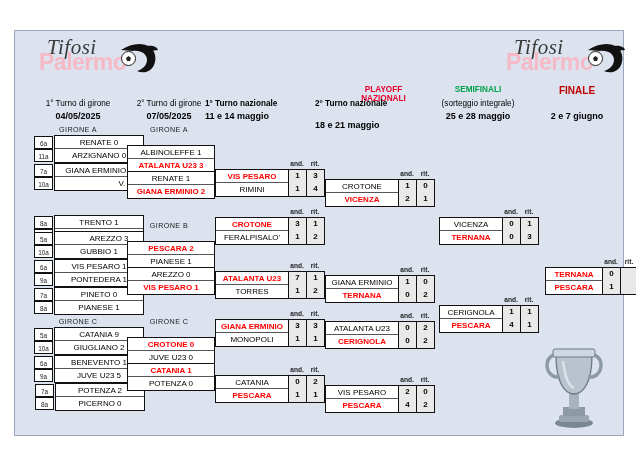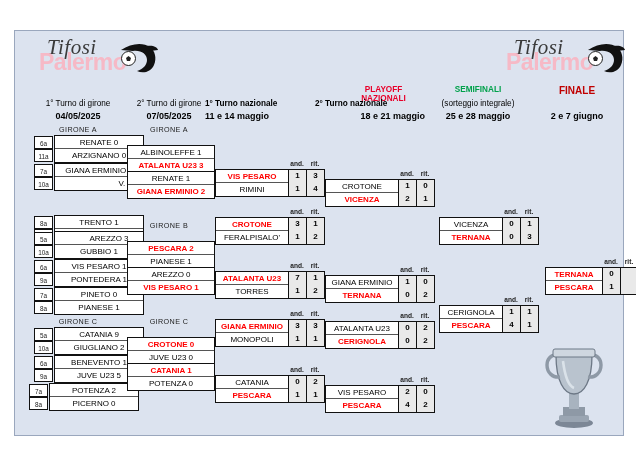--- a/index.html
+++ b/index.html
@@ -109,21 +109,21 @@
     </div>
 
   <div class="hdr" style="left:18px;top:68px;width:90px;">1° Turno di girone</div>
   <div class="hdr d" style="left:18px;top:80px;width:90px;">04/05/2025</div>
   <div class="hdr" style="left:108px;top:68px;width:92px;">2° Turno di girone</div>
   <div class="hdr d" style="left:108px;top:80px;width:92px;">07/05/2025</div>
 
   <div class="hdr b" style="left:190px;top:68px;width:110px;text-align:left;">1° Turno nazionale</div>
   <div class="hdr d" style="left:190px;top:80px;width:110px;text-align:left;">11 e 14  maggio</div>
   <div class="hdr b" style="left:300px;top:68px;width:110px;text-align:left;">2° Turno nazionale</div>
-  <div class="hdr d" style="left:300px;top:80px;width:110px;text-align:right;">18 e 21  maggio</div>
+  <div class="hdr d" style="left:300px;top:89px;width:110px;text-align:left;">18 e 21  maggio</div>
 
   <div class="hdr green" style="left:408px;top:54px;width:110px;">SEMIFINALI</div>
   <div class="hdr" style="left:408px;top:68px;width:110px;">(sorteggio integrale)</div>
   <div class="hdr d" style="left:408px;top:80px;width:110px;">25 e 28 maggio</div>
 
   <div class="hdr dred" style="left:520px;top:54px;width:84px;font-size:10px;">FINALE</div>
   <div class="hdr d" style="left:520px;top:80px;width:84px;">2 e 7 giugno</div>
 
   <div class="girone" style="left:18px;top:94px;width:90px;">GIRONE  A</div>
   <div class="girone" style="left:18px;top:190px;width:90px;">GIRONE  B</div>
@@ -207,21 +207,21 @@
       <div class="box" style="left:39px;top:324px;width:88px;">
         <div class="row" style="height:13px;">
           <div style="position:absolute;left:-21px;top:0;width:19px;height:13px;line-height:13px;font-size:6.4px;text-align:center;color:#222;border:1.3px solid #111;background:#fff;box-sizing:border-box;">6a</div>
           <div class="nm" style="width:88px;">BENEVENTO  1</div>
         </div>
         <div class="row" style="height:13px;">
           <div style="position:absolute;left:-21px;top:0;width:19px;height:13px;line-height:13px;font-size:6.4px;text-align:center;color:#222;border:1.3px solid #111;background:#fff;box-sizing:border-box;">9a</div>
           <div class="nm" style="width:88px;">JUVE U23  5</div>
         </div>
       </div>
-      <div class="box" style="left:34px;top:352px;width:88px;">
+      <div class="box" style="left:40px;top:352px;width:88px;">
         <div class="row" style="height:13px;">
           <div style="position:absolute;left:-21px;top:0;width:19px;height:13px;line-height:13px;font-size:6.4px;text-align:center;color:#222;border:1.3px solid #111;background:#fff;box-sizing:border-box;">7a</div>
           <div class="nm" style="width:88px;">POTENZA  2</div>
         </div>
         <div class="row" style="height:13px;">
           <div style="position:absolute;left:-21px;top:0;width:19px;height:13px;line-height:13px;font-size:6.4px;text-align:center;color:#222;border:1.3px solid #111;background:#fff;box-sizing:border-box;">8a</div>
           <div class="nm" style="width:88px;">PICERNO  0</div>
         </div>
       </div>
       <div class="box" style="left:112px;top:114px;width:86px;">

